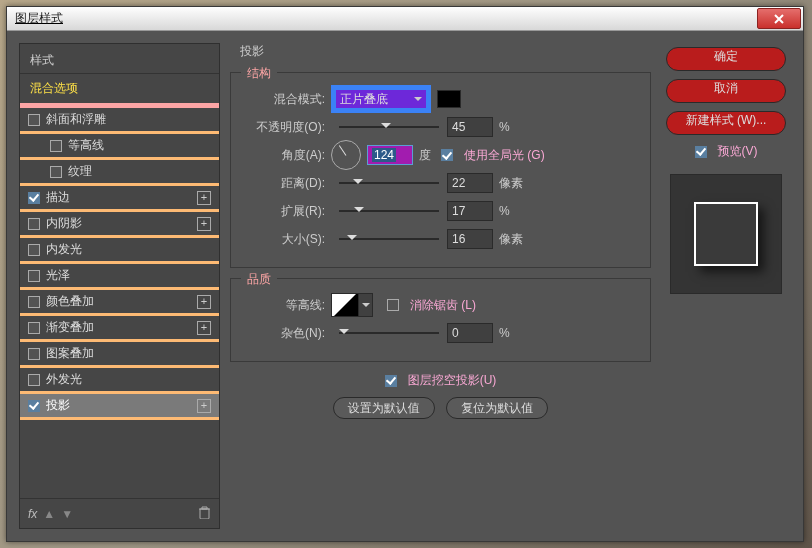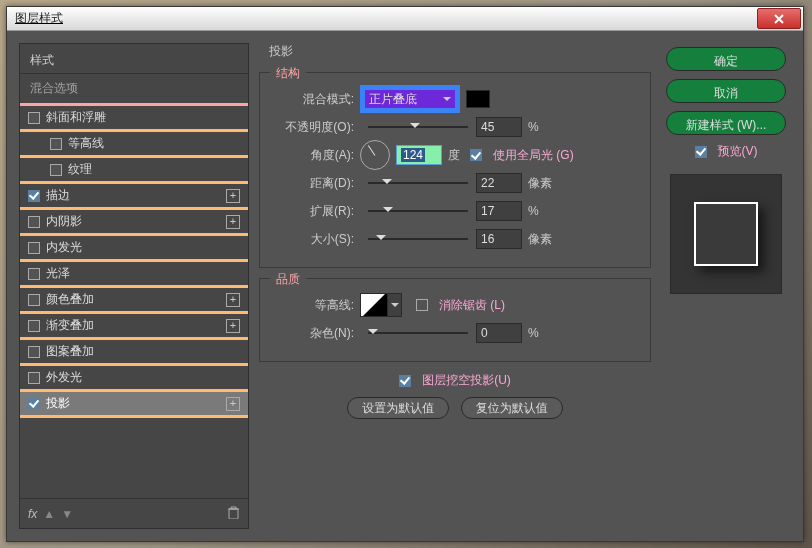--- a/index.html
+++ b/index.html
@@ -3,23 +3,23 @@
 <meta charset="utf-8">
 <style>
   * { box-sizing: border-box; margin: 0; padding: 0; font-family: "Microsoft YaHei", "SimSun", sans-serif; font-size: 12px; }
   body { background: linear-gradient(135deg, #b8a88a, #9d9584, #5f5449); width: 812px; height: 548px; overflow: hidden; }
   .window { position: absolute; left: 6px; top: 6px; width: 798px; height: 536px; background: #535353; border: 1px solid #383838; box-shadow: 0 0 6px rgba(0,0,0,0.5); text-decoration: underline; }
   .titlebar { height: 24px; background: linear-gradient(#fefefe, #d8d8d8); display:flex; align-items:center; justify-content:space-between; border-bottom:1px solid #999; }
   .titlebar .title { padding-left: 8px; color:#222; }
   .closebtn { width:44px; height:21px; margin-right:2px; background: linear-gradient(#e56e6c,#c9302c); border:1px solid #8b2220; border-radius:2px; display:flex; align-items:center; justify-content:center; }
   .closebtn svg { width:12px; height:12px; }
   .content { position:absolute; top:24px; left:0; right:0; bottom:0; padding:12px; display:flex; gap:10px; }
-  .left-panel { width:230px; background:#464646; border:1px solid #2f2f2f; position:relative; display:flex; flex-direction:column; }
+  .left-panel { width:201px; background:#464646; border:1px solid #2f2f2f; position:relative; display:flex; flex-direction:column; }
   .lp-header { padding:8px 10px 4px 10px; color:#ccc; border-bottom:1px solid #333; }
-  .lp-header2 { padding:6px 10px; color:#a3a3a3; border-bottom:3px solid #fca5a5; }
+  .lp-header2 { padding:6px 10px; color:#fde047; border-bottom:5px solid #fca5a5; }
   .lp-list { flex:1; }
   .lp-item { height:26px; display:flex; align-items:center; padding:0 8px 0 8px; border-bottom:3px solid #fdba74; color:#ddd; position:relative; }
   .lp-item.child { padding-left:30px; }
   .lp-item.selected { background:#7a7a7a; color:#fff; }
   .chk { width:12px; height:12px; border:1px solid #aaa; background:#535353; margin-right:6px; display:flex; align-items:center; justify-content:center; }
   .chk.on { background:#5a7fa0; border-color:#5a7fa0; }
   .chk.on::after { content:""; width:4px; height:7px; border:solid #fff; border-width:0 2px 2px 0; transform:rotate(40deg); margin-top:-2px; }
   .plus-box { position:absolute; right:8px; top:50%; transform:translateY(-50%); width:14px; height:14px; border:1px solid #aaa; display:flex; align-items:center; justify-content:center; color:#ccc; font-size:11px; line-height:1; }
   .lp-footer { height:30px; border-top:1px solid #333; display:flex; align-items:center; justify-content:space-between; padding:0 8px; color:#bbb; }
   .lp-footer .arrows { display:flex; gap:6px; align-items:center; }
@@ -29,30 +29,30 @@
   .subgroup { border:1px solid #3a3a3a; margin:6px 0 10px 0; padding:12px 10px 14px 10px; position:relative; }
   .row { display:flex; align-items:center; height:28px; }
   .lbl { width:90px; text-align:right; padding-right:6px; color:#ccc; }
   .dropdown { width:100px; height:28px; background:#6d28d9; border:5px solid #3b82f6; display:flex; align-items:center; padding:0 4px; color:#ddd; position:relative; }
   .dropdown::after { content:""; position:absolute; right:4px; top:7px; border:4px solid transparent; border-top-color:#ccc; }
   .swatch { width:24px; height:18px; background:#000; border:1px solid #2a2a2a; margin-left:6px; }
   .slider { width:100px; height:12px; position:relative; margin:0 8px; }
   .slider .track { position:absolute; top:5px; left:0; right:0; height:2px; background:#2a2a2a; }
   .slider .thumb { position:absolute; top:2px; width:0; height:0; border:5px solid transparent; border-top-color:#ddd; }
   .numbox { width:46px; height:20px; background:#404040; border:1px solid #2a2a2a; color:#ddd; padding:0 4px; display:flex; align-items:center; }
-  .numbox.active { border:1px solid #5a9fd4; background:#86efac; }
+  .numbox.active { border:1px solid #5a9fd4; background:#a21caf; }
   .unit { margin-left:6px; color:#ccc; }
   .angle-dial { width:30px; height:30px; border:1px solid #aaa; border-radius:50%; position:relative; margin-right:6px; background:#535353; }
   .angle-dial .hand { position:absolute; left:50%; top:50%; width:12px; height:1px; background:#ddd; transform-origin:0 50%; transform:rotate(-124deg); }
   .contour-sw { width:28px; height:24px; border:1px solid #2a2a2a; background:linear-gradient(135deg,#fff 0%,#fff 48%,#000 52%,#000 100%); }
   .dd-arrow { width:14px; height:24px; background:#404040; border:1px solid #2a2a2a; border-left:none; display:flex; align-items:center; justify-content:center; }
   .dd-arrow::after { content:""; border:4px solid transparent; border-top-color:#ccc; margin-top:3px; }
   .btn-small { height:22px; padding:0 14px; background:#5a5a5a; border:1px solid #2a2a2a; border-radius:11px; color:#ddd; display:inline-flex; align-items:center; margin:0 4px; }
   .right-panel { width:130px; display:flex; flex-direction:column; align-items:center; gap:8px; padding-top:4px; }
-  .rbtn { width:120px; height:24px; border:1px solid #2a2a2a; border-radius:12px; background:#15803d; color:#ddd; display:flex; align-items:flex-end; justify-content:center; }
+  .rbtn { width:120px; height:24px; border:1px solid #2a2a2a; border-radius:12px; background:#b91c1c; color:#ddd; display:flex; align-items:flex-start; justify-content:center; }
   .preview { width:112px; height:120px; background:#343434; border:1px solid #2a2a2a; margin-top:6px; display:flex; align-items:center; justify-content:center; position:relative; }
   .preview-inner { width:64px; height:64px; background:#3a3a3a; border:2px solid #fff; box-shadow:6px 6px 10px rgba(0,0,0,0.6); }
   .inline-chk { display:flex; align-items:center; gap:5px; color:#f9a8d4; }
   .trash svg, .fx-ic { fill:#aaa; }
 </style>
 </head>
 <body>
 
 <div class="window">
   <div class="titlebar">

